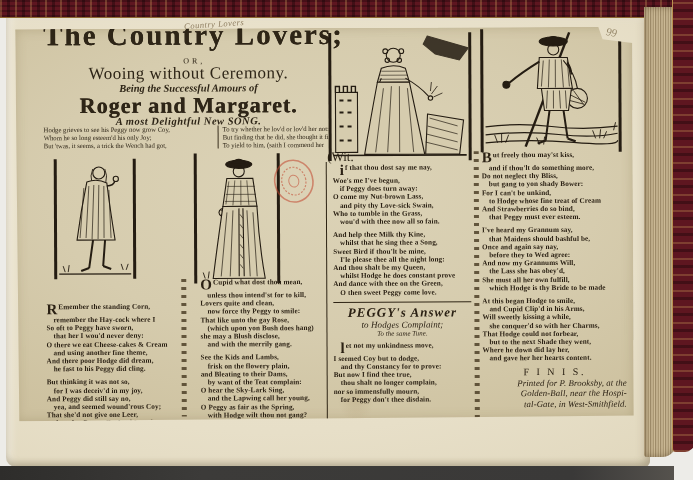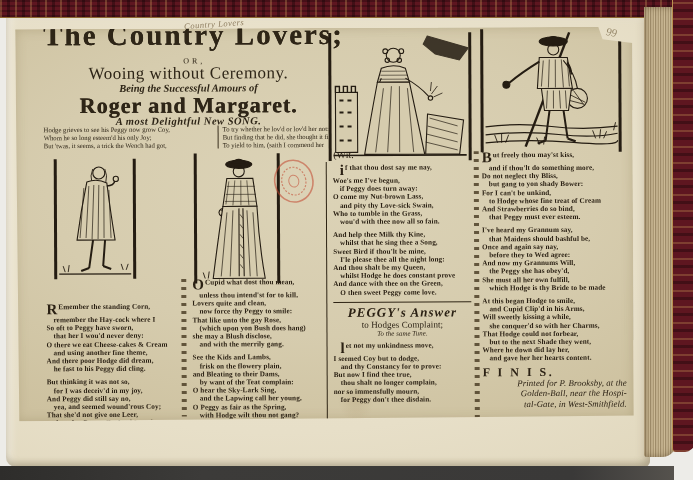--- a/index.html
+++ b/index.html
@@ -51,55 +51,55 @@
     font-size:10.5px;font-style:italic;font-weight:bold;}
   .names-title{position:absolute;left:8px;top:64px;width:330px;text-align:center;
     font-size:22px;font-weight:bold;letter-spacing:1px;text-shadow:.5px 0 0 #2e2517;}
   .song-line{position:absolute;left:8px;top:87px;width:330px;text-align:center;
     font-size:10.5px;font-style:italic;font-weight:bold;letter-spacing:.5px;}
   .epi{position:absolute;font-size:6.7px;line-height:7.8px;white-space:pre-line;}
   .epi-left{left:28px;top:97px;width:172px;}
   .epi-right{left:202px;top:97px;width:132px;border-left:1px solid #3a2f1e;padding-left:4px;}
   .tune-line{position:absolute;left:58px;top:121px;width:215px;text-align:center;
     font-size:7.4px;font-style:italic;}
-  .catchword{position:absolute;left:292px;top:121px;width:46px;text-align:right;font-size:10px;}
+  .catchword{position:absolute;left:292px;top:121px;width:46px;text-align:right;font-size:13px;}
   
   .woodcut{position:absolute;border-left:3px solid #241c12;border-right:3px solid #241c12;}
   .wc-flower-woman{left:313px;top:5px;width:137px;height:128px;}
   .wc-shepherd{left:465px;top:2px;width:135px;height:123px;}
   .wc-cloaked-man{left:38px;top:130px;width:76px;height:120px;}
   .wc-gowned-woman{left:178px;top:125px;width:80px;height:130px;}
   .woodcut svg{display:block;width:100%;height:100%;}
   .stamp{position:absolute;left:256px;top:130px;width:44px;height:46px;opacity:.55;
     transform:rotate(-14deg);}
   
   .verse-col{position:absolute;font-size:7.2px;line-height:8.2px;font-weight:bold;
     color:#2b2114;letter-spacing:.1px;}
   .col1{left:30px;top:250px;width:134px;margin-top:24px;}
-  .col2{left:176px;top:250px;width:136px;}
+  .col2{left:184px;top:250px;width:136px;}
   .col3{left:317px;top:136px;width:138px;}
   .col4{left:466px;top:124px;width:144px;}
   .verse{margin:0 0 5px 0;}
   .ln{white-space:nowrap;overflow:hidden;}
   .ln.ind{padding-left:7px;}
   .dc .ln:first-child::first-letter{float:left;font-size:15px;line-height:13px;
     padding-right:1px;font-weight:bold;}
   .fleuron-chain{position:absolute;width:5px;
     background:repeating-linear-gradient(180deg,#45371f 0 3px,transparent 3px 8px);
     opacity:.8;}
   .chain1{left:165px;top:250px;height:138px;}
   .chain2{left:458px;top:124px;height:268px;}
   .vrule{position:absolute;left:310px;top:134px;height:258px;width:1px;background:#2e2414;}
   .answer-rule{border:0;border-top:1px solid #2e2414;margin:3px 0 3px 0;}
   .answer-title{font-size:13px;font-style:italic;font-weight:bold;letter-spacing:1px;
     text-align:center;line-height:14px;}
-  .answer-sub{font-size:9px;font-weight:normal;text-align:center;line-height:10px;}
+  .answer-sub{font-size:9px;font-style:italic;font-weight:normal;text-align:center;line-height:10px;}
   .answer-tune{font-size:6.8px;font-style:italic;font-weight:normal;text-align:center;
     line-height:8px;margin-bottom:4px;}
-  .finis{font-size:12px;letter-spacing:2.5px;text-align:left;margin:2px 0;font-weight:bold;}
+  .finis{font-size:10px;letter-spacing:2.5px;text-align:center;margin:2px 0;font-weight:normal;}
   .imprint{font-size:8.8px;line-height:10.5px;font-weight:normal;font-style:italic;
     text-align:right;white-space:pre-line;}
 </style>
 </head>
 <body>
 
 <div class="scene">
 
   <div class="album-page"></div>
   <div class="cover-top"></div>
@@ -319,21 +319,21 @@
           <div class="ln ind">to Hodge whose fine treat of Cream</div>
           <div class="ln">And Strawberries do so bind,</div>
           <div class="ln ind">that Peggy must ever esteem.</div>
         </div>
       <div class="verse">
           <div class="ln">I've heard my Grannum say,</div>
           <div class="ln ind">that Maidens should bashful be,</div>
           <div class="ln">Once and again say nay,</div>
           <div class="ln ind">before they to Wed agree:</div>
           <div class="ln">And now my Grannums Will,</div>
-          <div class="ln ind">the Peggy she has obey'd,</div>
+          <div class="ln ind">the Lass she has obey'd,</div>
           <div class="ln">She must all her own fulfill,</div>
           <div class="ln ind">which Hodge is thy Bride to be made</div>
         </div>
       <div class="verse">
           <div class="ln">At this began Hodge to smile,</div>
           <div class="ln ind">and Cupid Clip'd in his Arms,</div>
           <div class="ln">Will sweetly kissing a while,</div>
           <div class="ln ind">she conquer'd so with her Charms,</div>
           <div class="ln">That Hodge could not forbear,</div>
           <div class="ln ind">but to the next Shade they went,</div>

